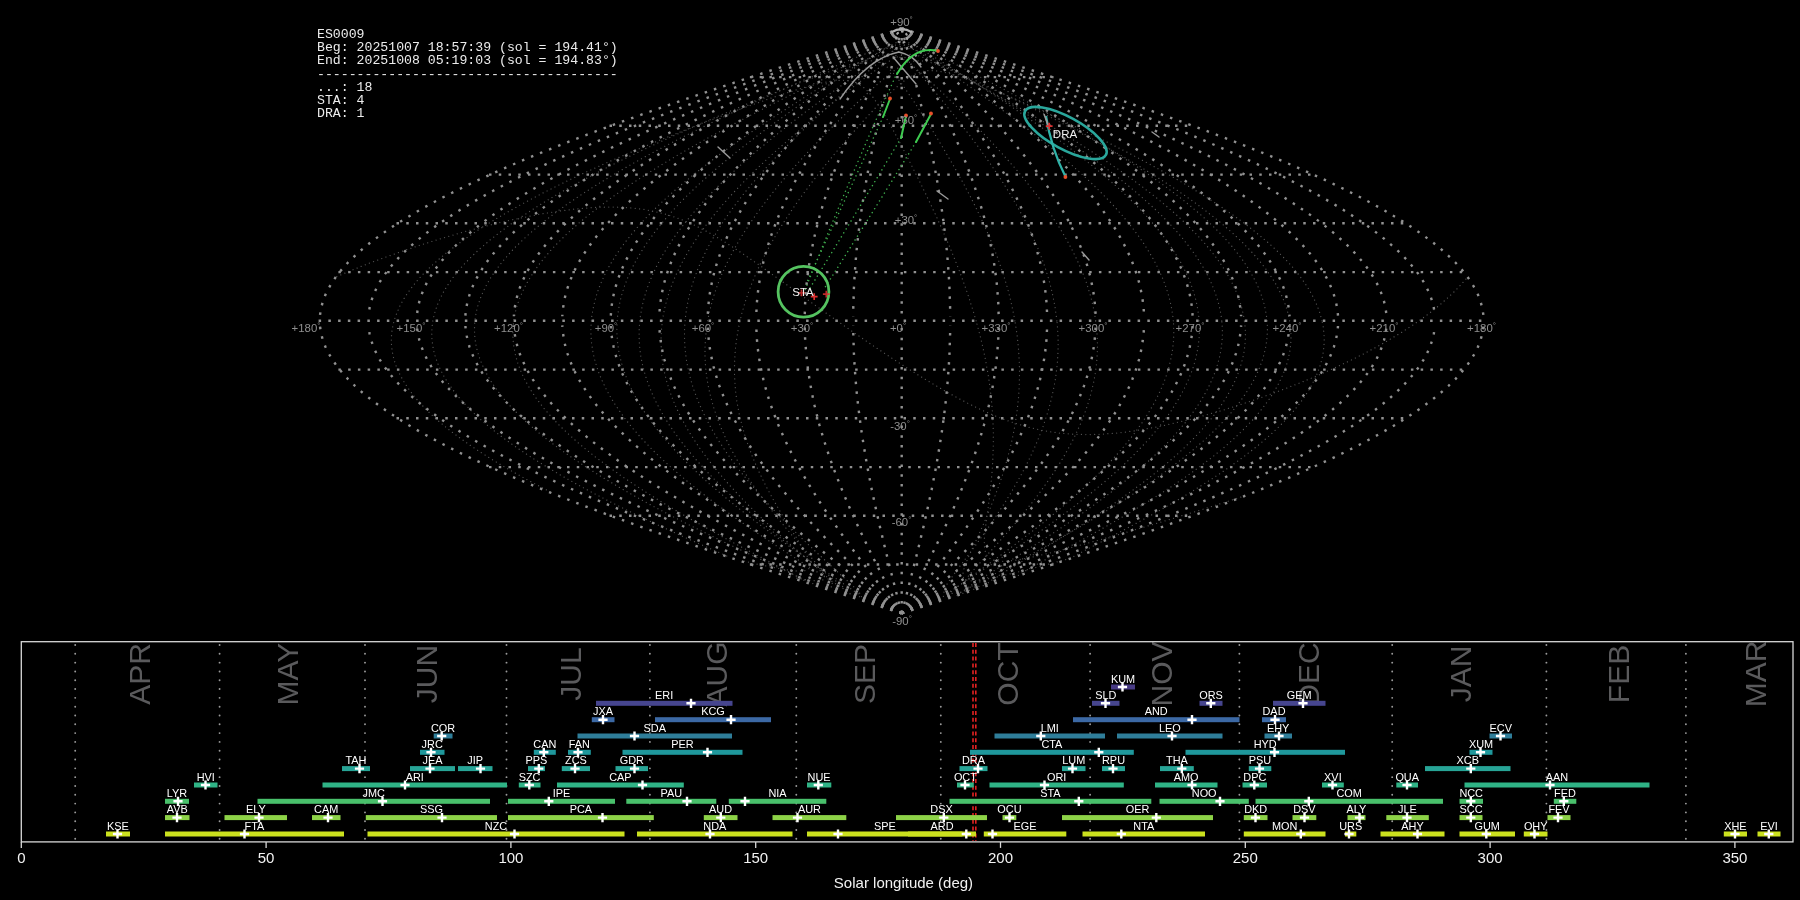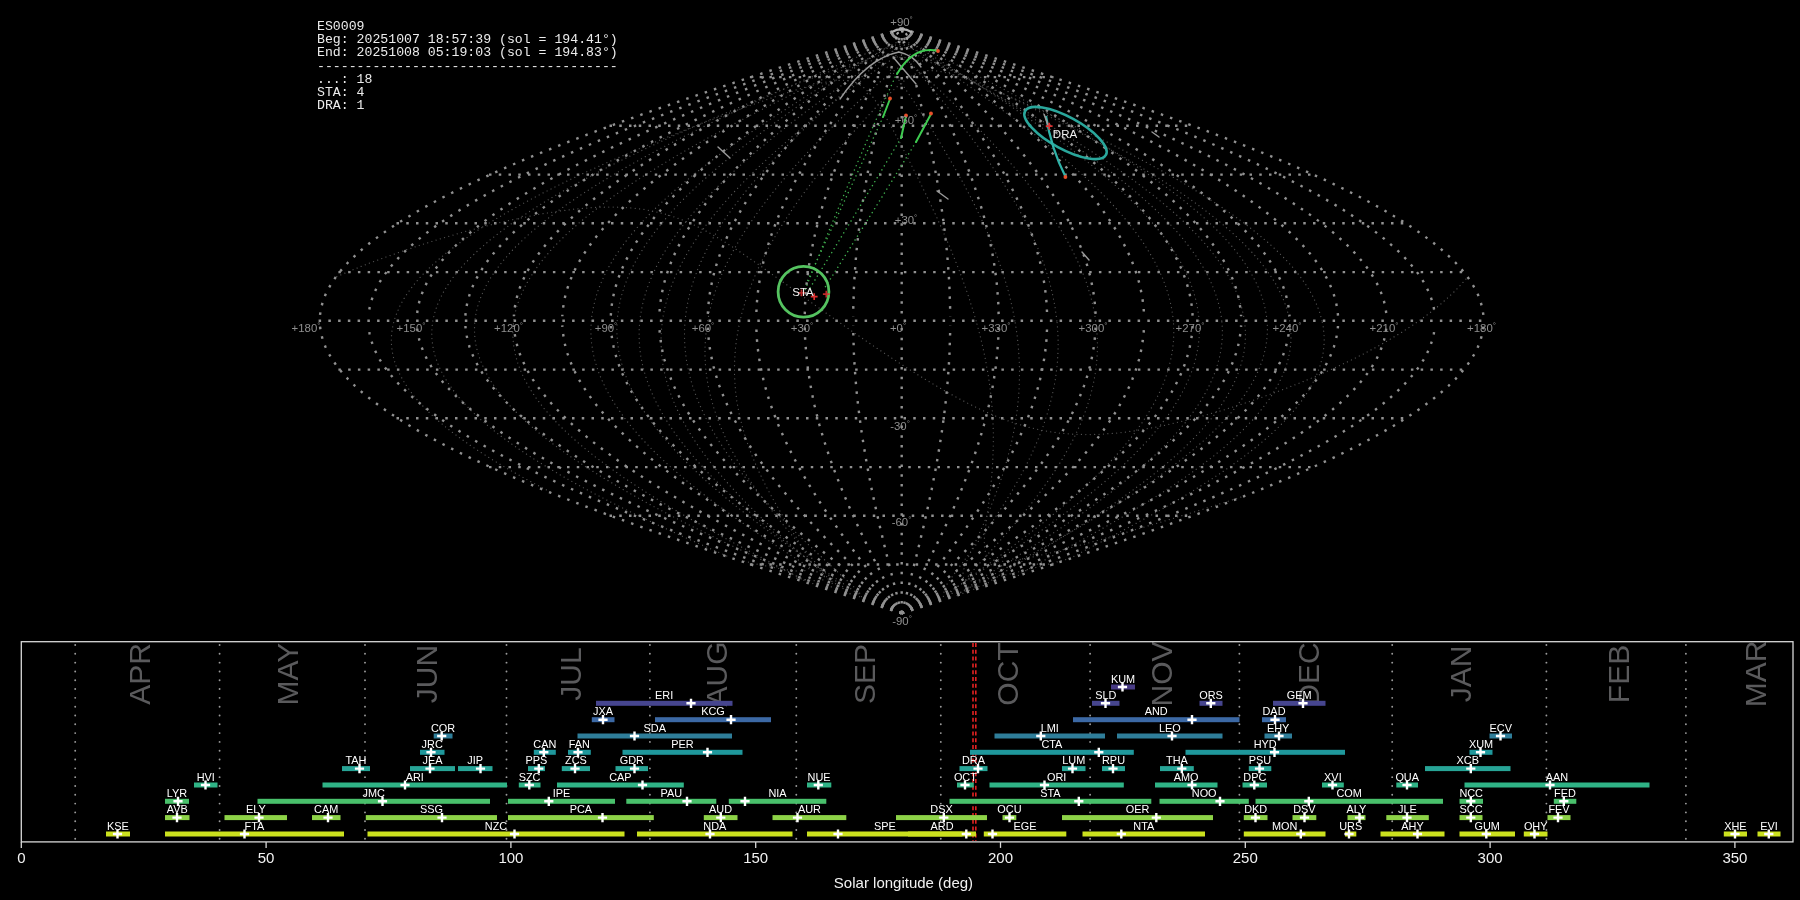--- a/index.html
+++ b/index.html
@@ -1,15 +1,15 @@
 <!DOCTYPE html>
 <html><head><meta charset="utf-8"><style>
 html,body{margin:0;padding:0;background:#000;}
 body{width:1800px;height:900px;position:relative;overflow:hidden;}
-pre.stats{position:absolute;left:317px;top:20px;margin:0;font-family:"Liberation Mono",monospace;
+pre.stats{position:absolute;left:317px;top:28px;margin:0;font-family:"Liberation Mono",monospace;
 font-size:13.2px;line-height:13.2px;color:#ececec;letter-spacing:0;}
 </style></head>
 <body>
 <pre class="stats">ES0009
 Beg: 20251007 18:57:39 (sol = 194.41°)
 End: 20251008 05:19:03 (sol = 194.83°)
 --------------------------------------
 ...: 18
 STA: 4
 DRA: 1</pre>

